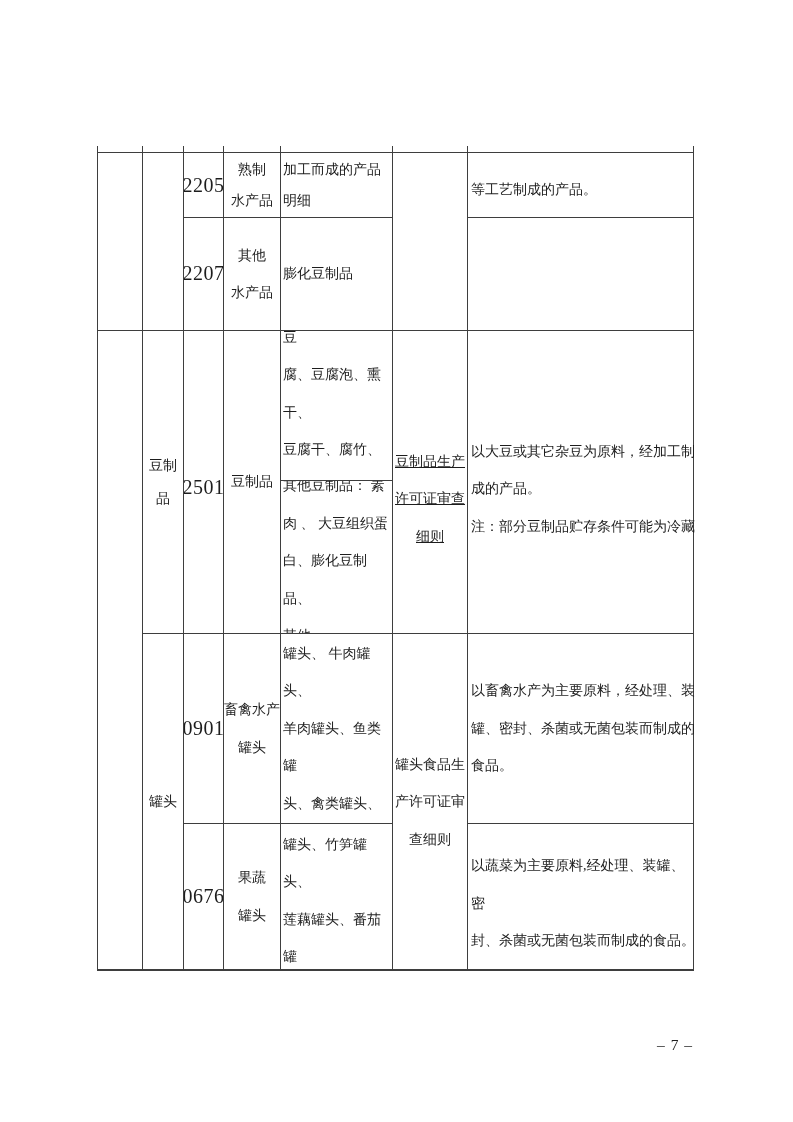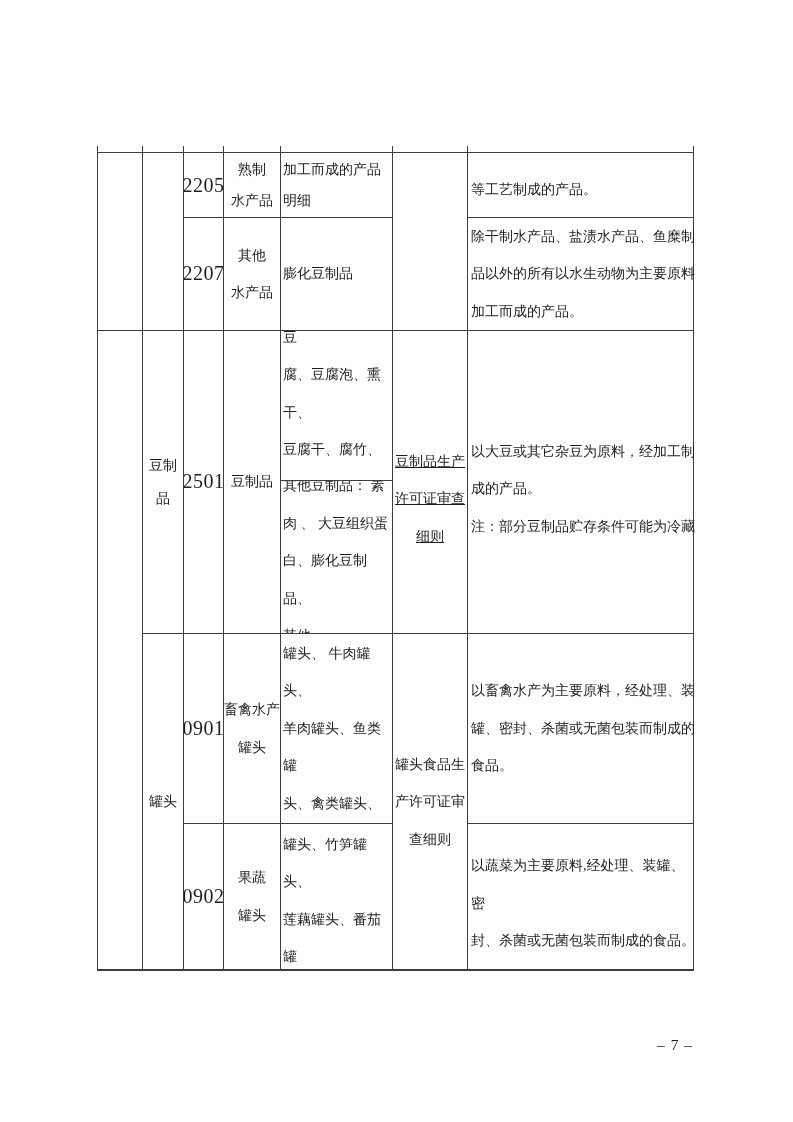--- a/index.html
+++ b/index.html
@@ -88,27 +88,22 @@
     <div class="cell code" style="left:87px;top:72px;width:39px;height:112px">
       <div class="txt">2207</div>
     </div>
     <div class="cell" style="left:127px;top:72px;width:56px;height:112px">
       <div class="txt">其他
 水产品</div>
     </div>
     <div class="cell left" style="left:184px;top:72px;width:111px;height:112px">
       <div class="txt">膨化豆制品</div>
     </div>
-    <div class="cell left descpad" style="left:371px;top:72px;width:225px;height:112px">
-      <div class="txt">除干制水产品、盐渍水产品、鱼糜制
-品以外的所有以水生动物为主要原料
-加工而成的产品。</div>
-    </div>
 
-    <div class="cell code" style="left:87px;top:185px;width:39px;height:302px">
+    <div class="cell code" style="left:87px;top:191px;width:39px;height:302px">
       <div class="txt">2501</div>
     </div>
     <div class="cell" style="left:127px;top:185px;width:56px;height:302px">
       <div class="txt">豆制品</div>
     </div>
     <div class="cell left" style="left:184px;top:185px;width:111px;height:149px">
       <div class="txt nudge7">非发酵豆制品：豆
 腐、豆腐泡、熏干、
 豆腐干、腐竹、豆
 腐皮、其他</div>
@@ -149,21 +144,21 @@
 产许可证审
 查细则</div>
     </div>
     <div class="cell left descpad" style="left:371px;top:488px;width:225px;height:189px">
       <div class="txt">以畜禽水产为主要原料，经处理、装
 罐、密封、杀菌或无菌包装而制成的
 食品。</div>
     </div>
 
     <div class="cell code" style="left:87px;top:678px;width:39px;height:145px">
-      <div class="txt">0902</div>
+      <div class="txt">0676</div>
     </div>
     <div class="cell" style="left:127px;top:678px;width:56px;height:145px">
       <div class="txt">果蔬
 罐头</div>
     </div>
     <div class="cell left topalign" style="left:184px;top:678px;width:111px;height:145px">
       <div class="txt nudge4">蔬菜罐头：食用菌
 罐头、竹笋罐头、
 莲藕罐头、番茄罐
 头、豆类罐头、其</div>

